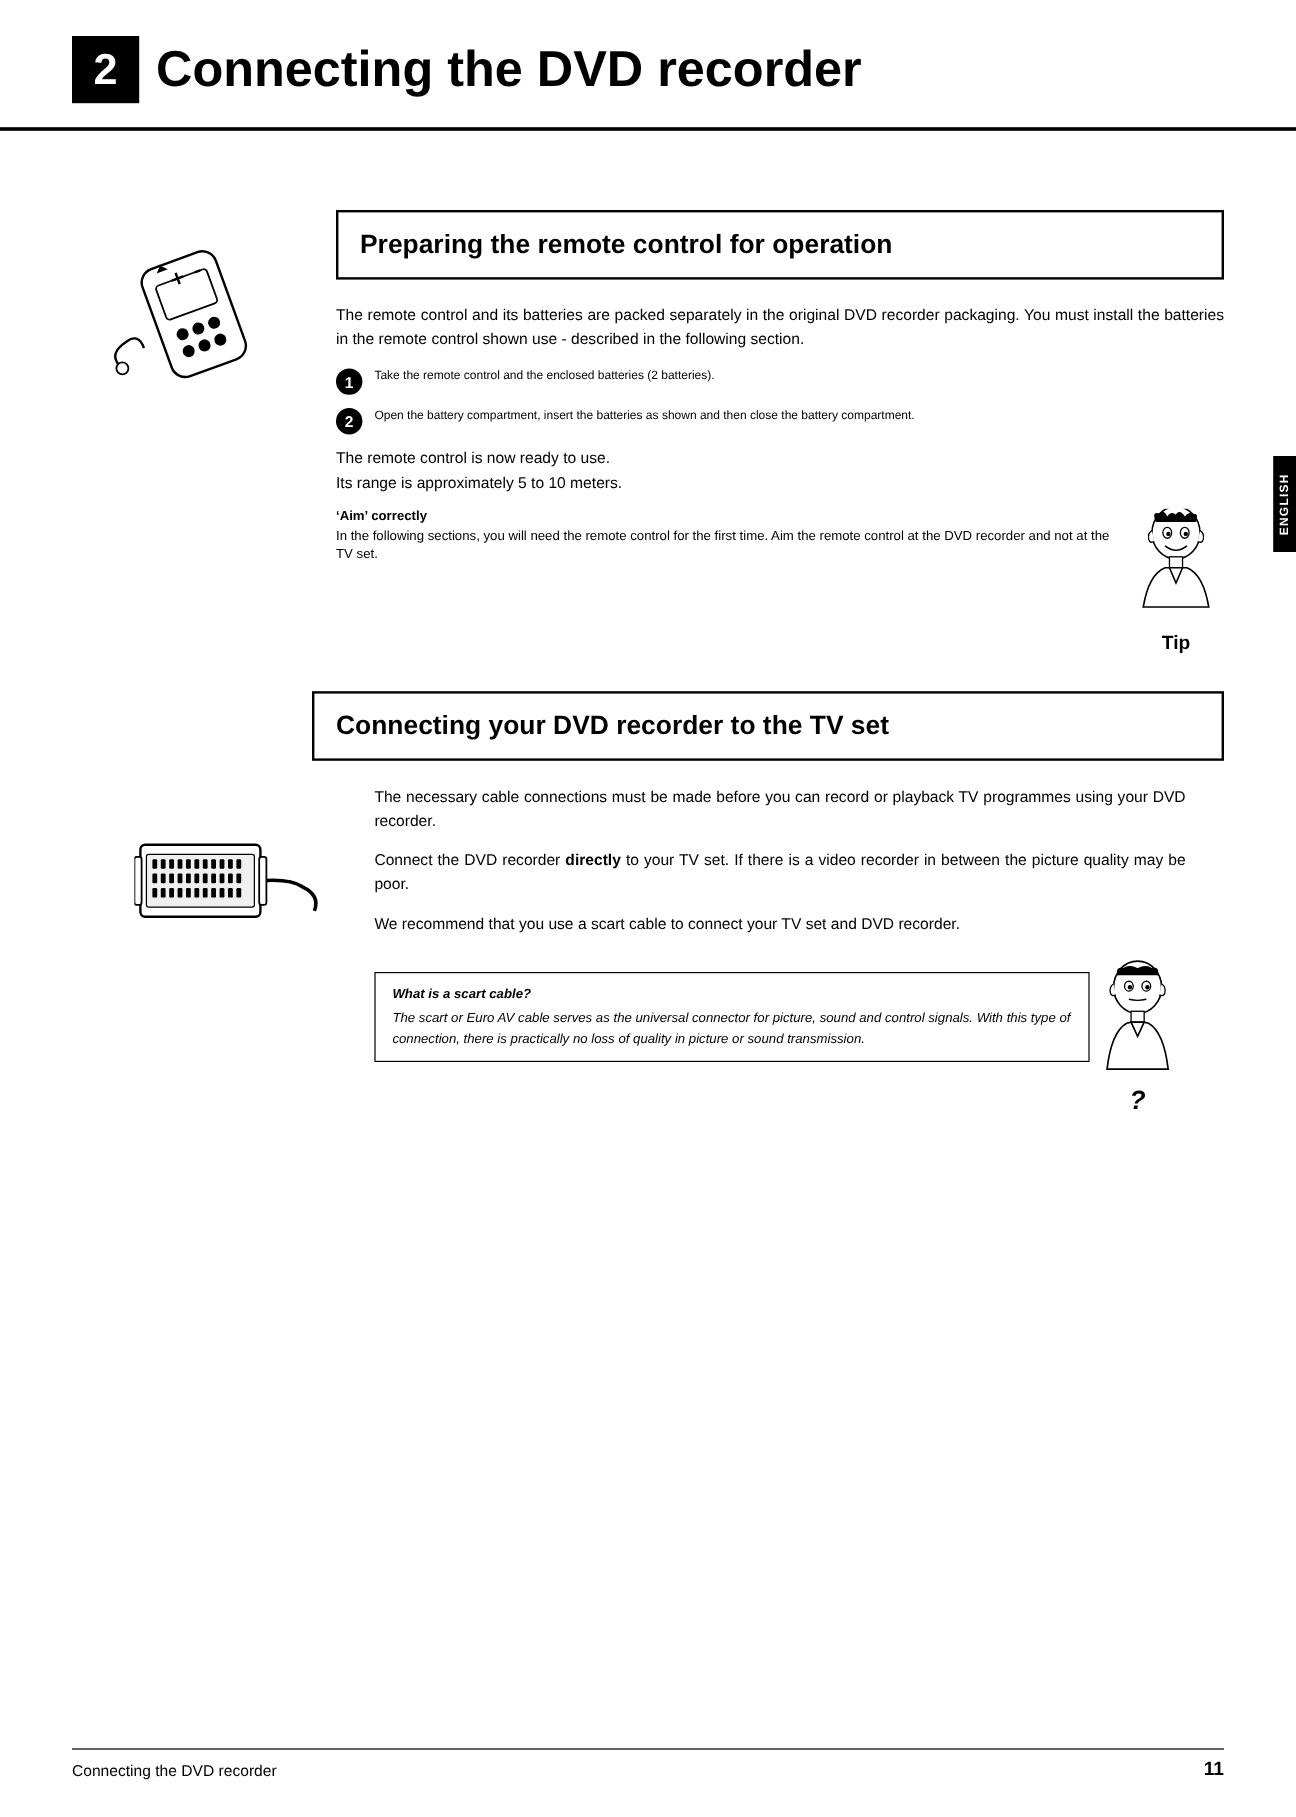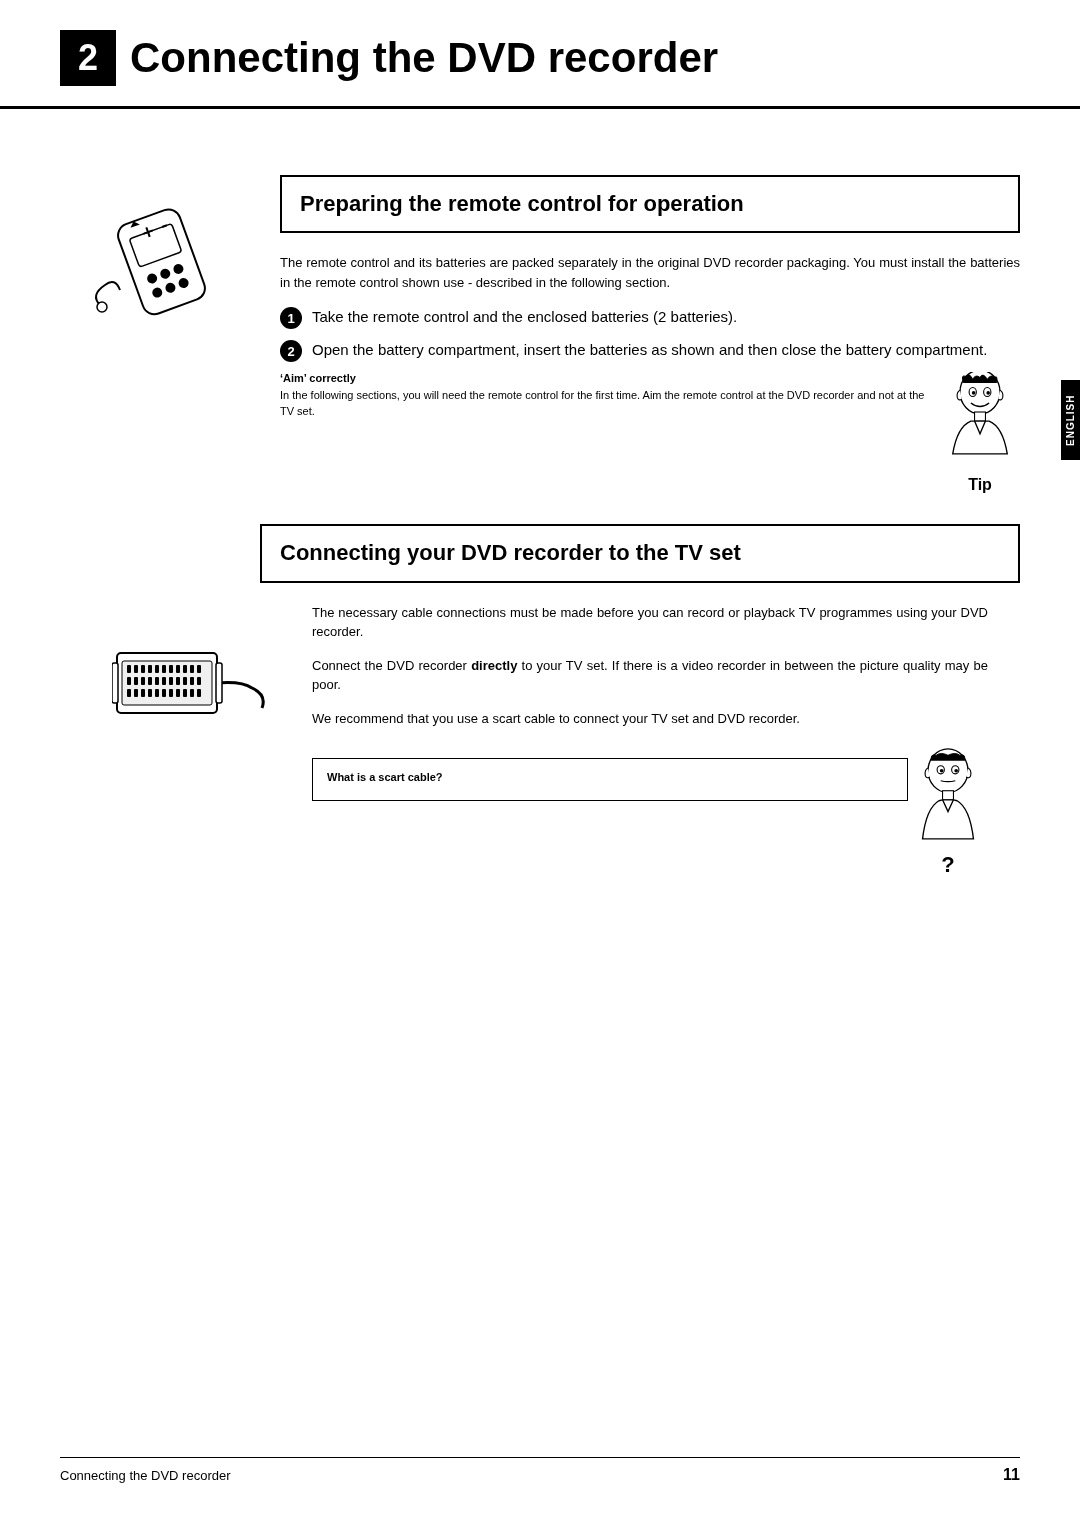--- a/index.html
+++ b/index.html
@@ -130,21 +130,21 @@
       display: flex;
       align-items: center;
       justify-content: center;
       font-size: 13px;
       font-weight: bold;
       flex-shrink: 0;
       margin-top: 1px;
     }
 
     .step-text {
-      font-size: 15px;
+      font-size: 10px;
       line-height: 1.5;
       text-align: justify;
     }
 
     
     .ready-text {
       font-size: 13px;
       line-height: 1.6;
       margin-bottom: 10px;
     }
@@ -343,20 +343,24 @@
       <div class="step-item">
         <div class="step-number-circle">1</div>
         <div class="step-text">Take the remote control and the enclosed batteries (2 batteries).</div>
       </div>
       <div class="step-item">
         <div class="step-number-circle">2</div>
         <div class="step-text">Open the battery compartment, insert the batteries as shown and then close the battery compartment.</div>
       </div>
     </div>
 
+    <div class="ready-text">
+      <div>The remote control is now ready to use.</div>
+      <div>Its range is approximately 5 to 10 meters.</div>
+    </div>
 
     <div class="tip-area">
       <div class="tip-content">
         <div class="tip-label-box">‘Aim’ correctly</div>
         <div class="tip-text">In the following sections, you will need the remote control for the first time. Aim the remote control at the DVD recorder and not at the TV set.</div>
       </div>
 
       <div class="tip-character">
         <svg class="char-svg" viewBox="0 0 80 110" xmlns="http://www.w3.org/2000/svg">
 
@@ -450,23 +454,24 @@
 
   <div class="section2-right">
     <p class="body-text">The necessary cable connections must be made before you can record or playback TV programmes using your DVD recorder.</p>
 
     <p class="body-text">
       <span>Connect the DVD recorder </span><strong>directly</strong><span> to your TV set. If there is a video recorder in between the picture quality may be poor.</span>
     </p>
 
     <p class="body-text">We recommend that you use a scart cable to connect your TV set and DVD recorder.</p>
 
-    <div style="display:flex; align-items:flex-start; margin-top: 20px;">
+    <div style="display:flex; align-items:flex-start; margin-top: 20px; font-style: italic;">
       <div class="info-box">
         <div class="info-box-title">What is a scart cable?</div>
+        <div>The scart or Euro AV cable serves as the universal connector for picture, sound and control signals. With this type of connection, there is practically no loss of quality in picture or sound transmission.</div>
       </div>
 
       <div class="question-mark-area">
         <svg class="question-char-svg" viewBox="0 0 80 110" xmlns="http://www.w3.org/2000/svg">
 
           <ellipse cx="40" cy="25" rx="22" ry="24" fill="white" stroke="black" stroke-width="1.5"></ellipse>
 
           <path d="M 22 14 Q 20 6 27 8 Q 32 4 40 8 Q 48 4 53 8 Q 60 6 58 14" fill="black" stroke="black" stroke-width="1"></path>
 
           <ellipse cx="32" cy="24" rx="4" ry="4.5" fill="white" stroke="black" stroke-width="1.2"></ellipse>

